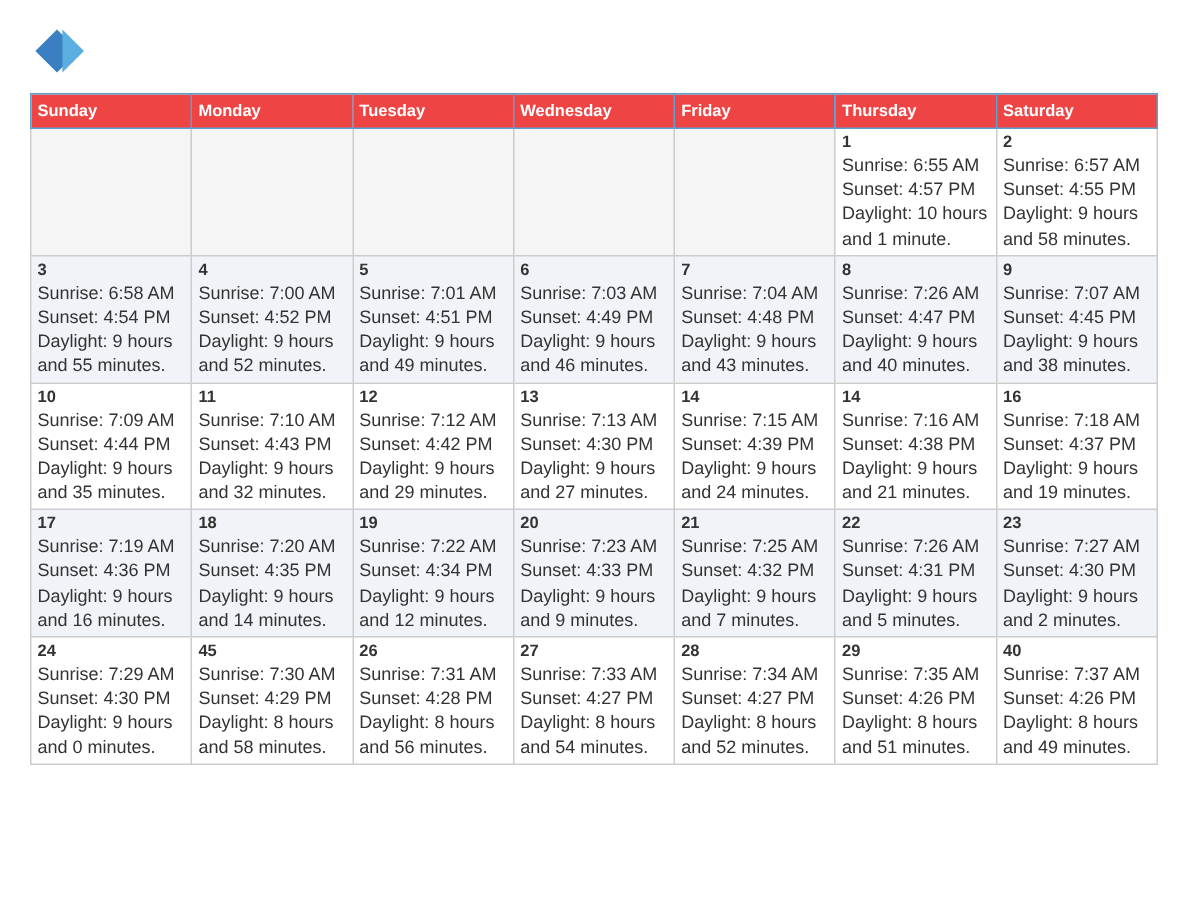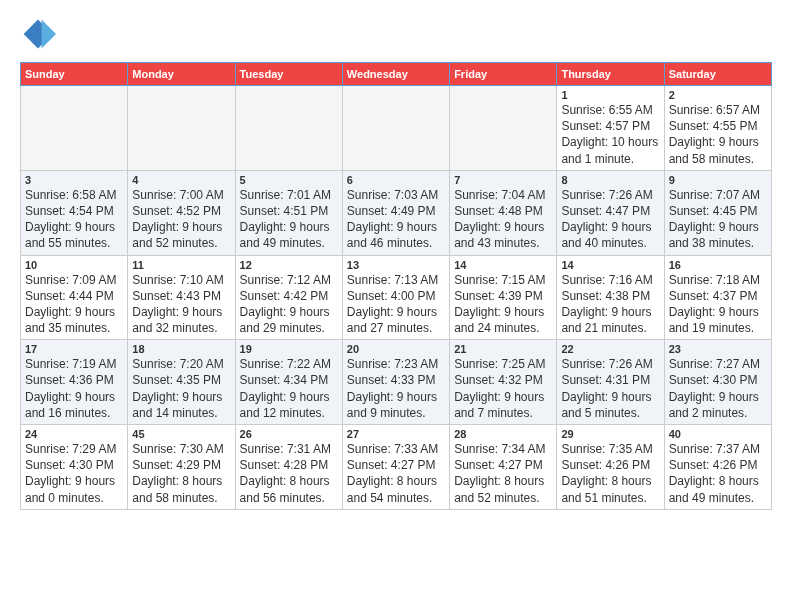--- a/index.html
+++ b/index.html
@@ -204,21 +204,21 @@
           </td>
           <td>
             <span class="day-num">12</span>
             <div class="day-info">Sunrise: 7:12 AM
 Sunset: 4:42 PM
 Daylight: 9 hours and 29 minutes.</div>
           </td>
           <td>
             <span class="day-num">13</span>
             <div class="day-info">Sunrise: 7:13 AM
-Sunset: 4:00 PM
+Sunset: 4:30 PM
 Daylight: 9 hours and 27 minutes.</div>
           </td>
           <td>
             <span class="day-num">14</span>
             <div class="day-info">Sunrise: 7:15 AM
 Sunset: 4:39 PM
 Daylight: 9 hours and 24 minutes.</div>
           </td>
           <td>
             <span class="day-num">14</span>

